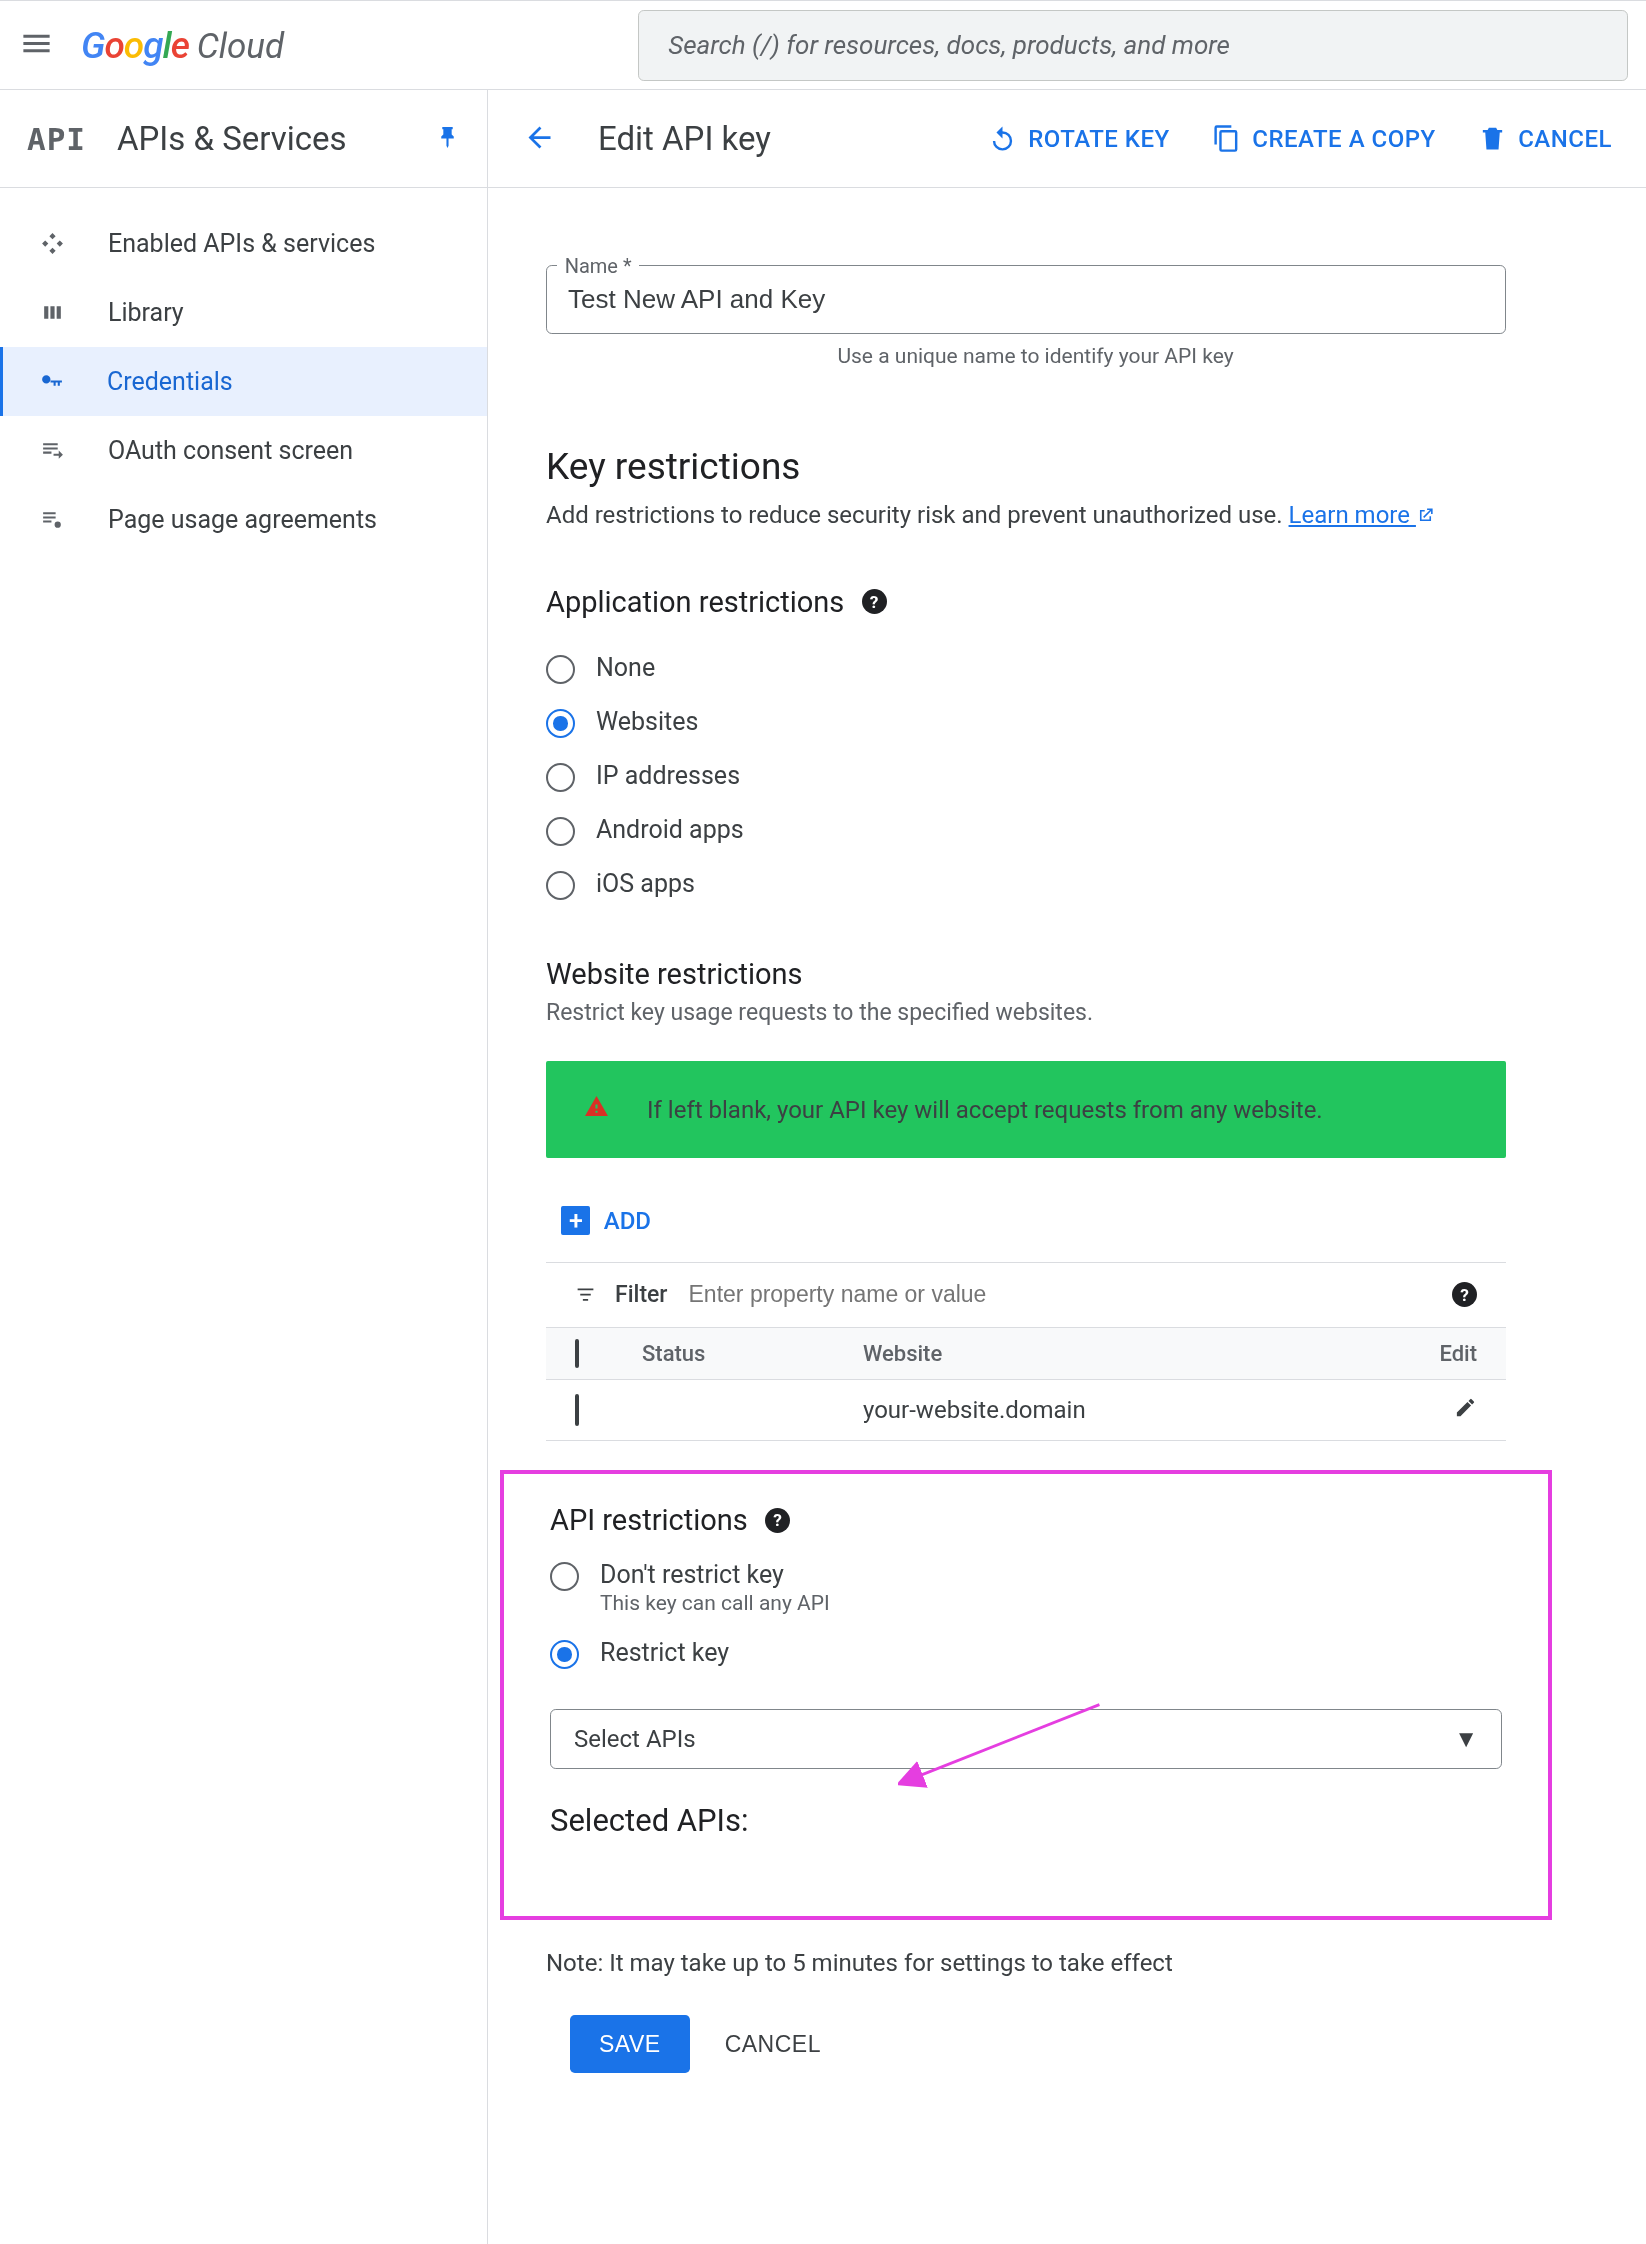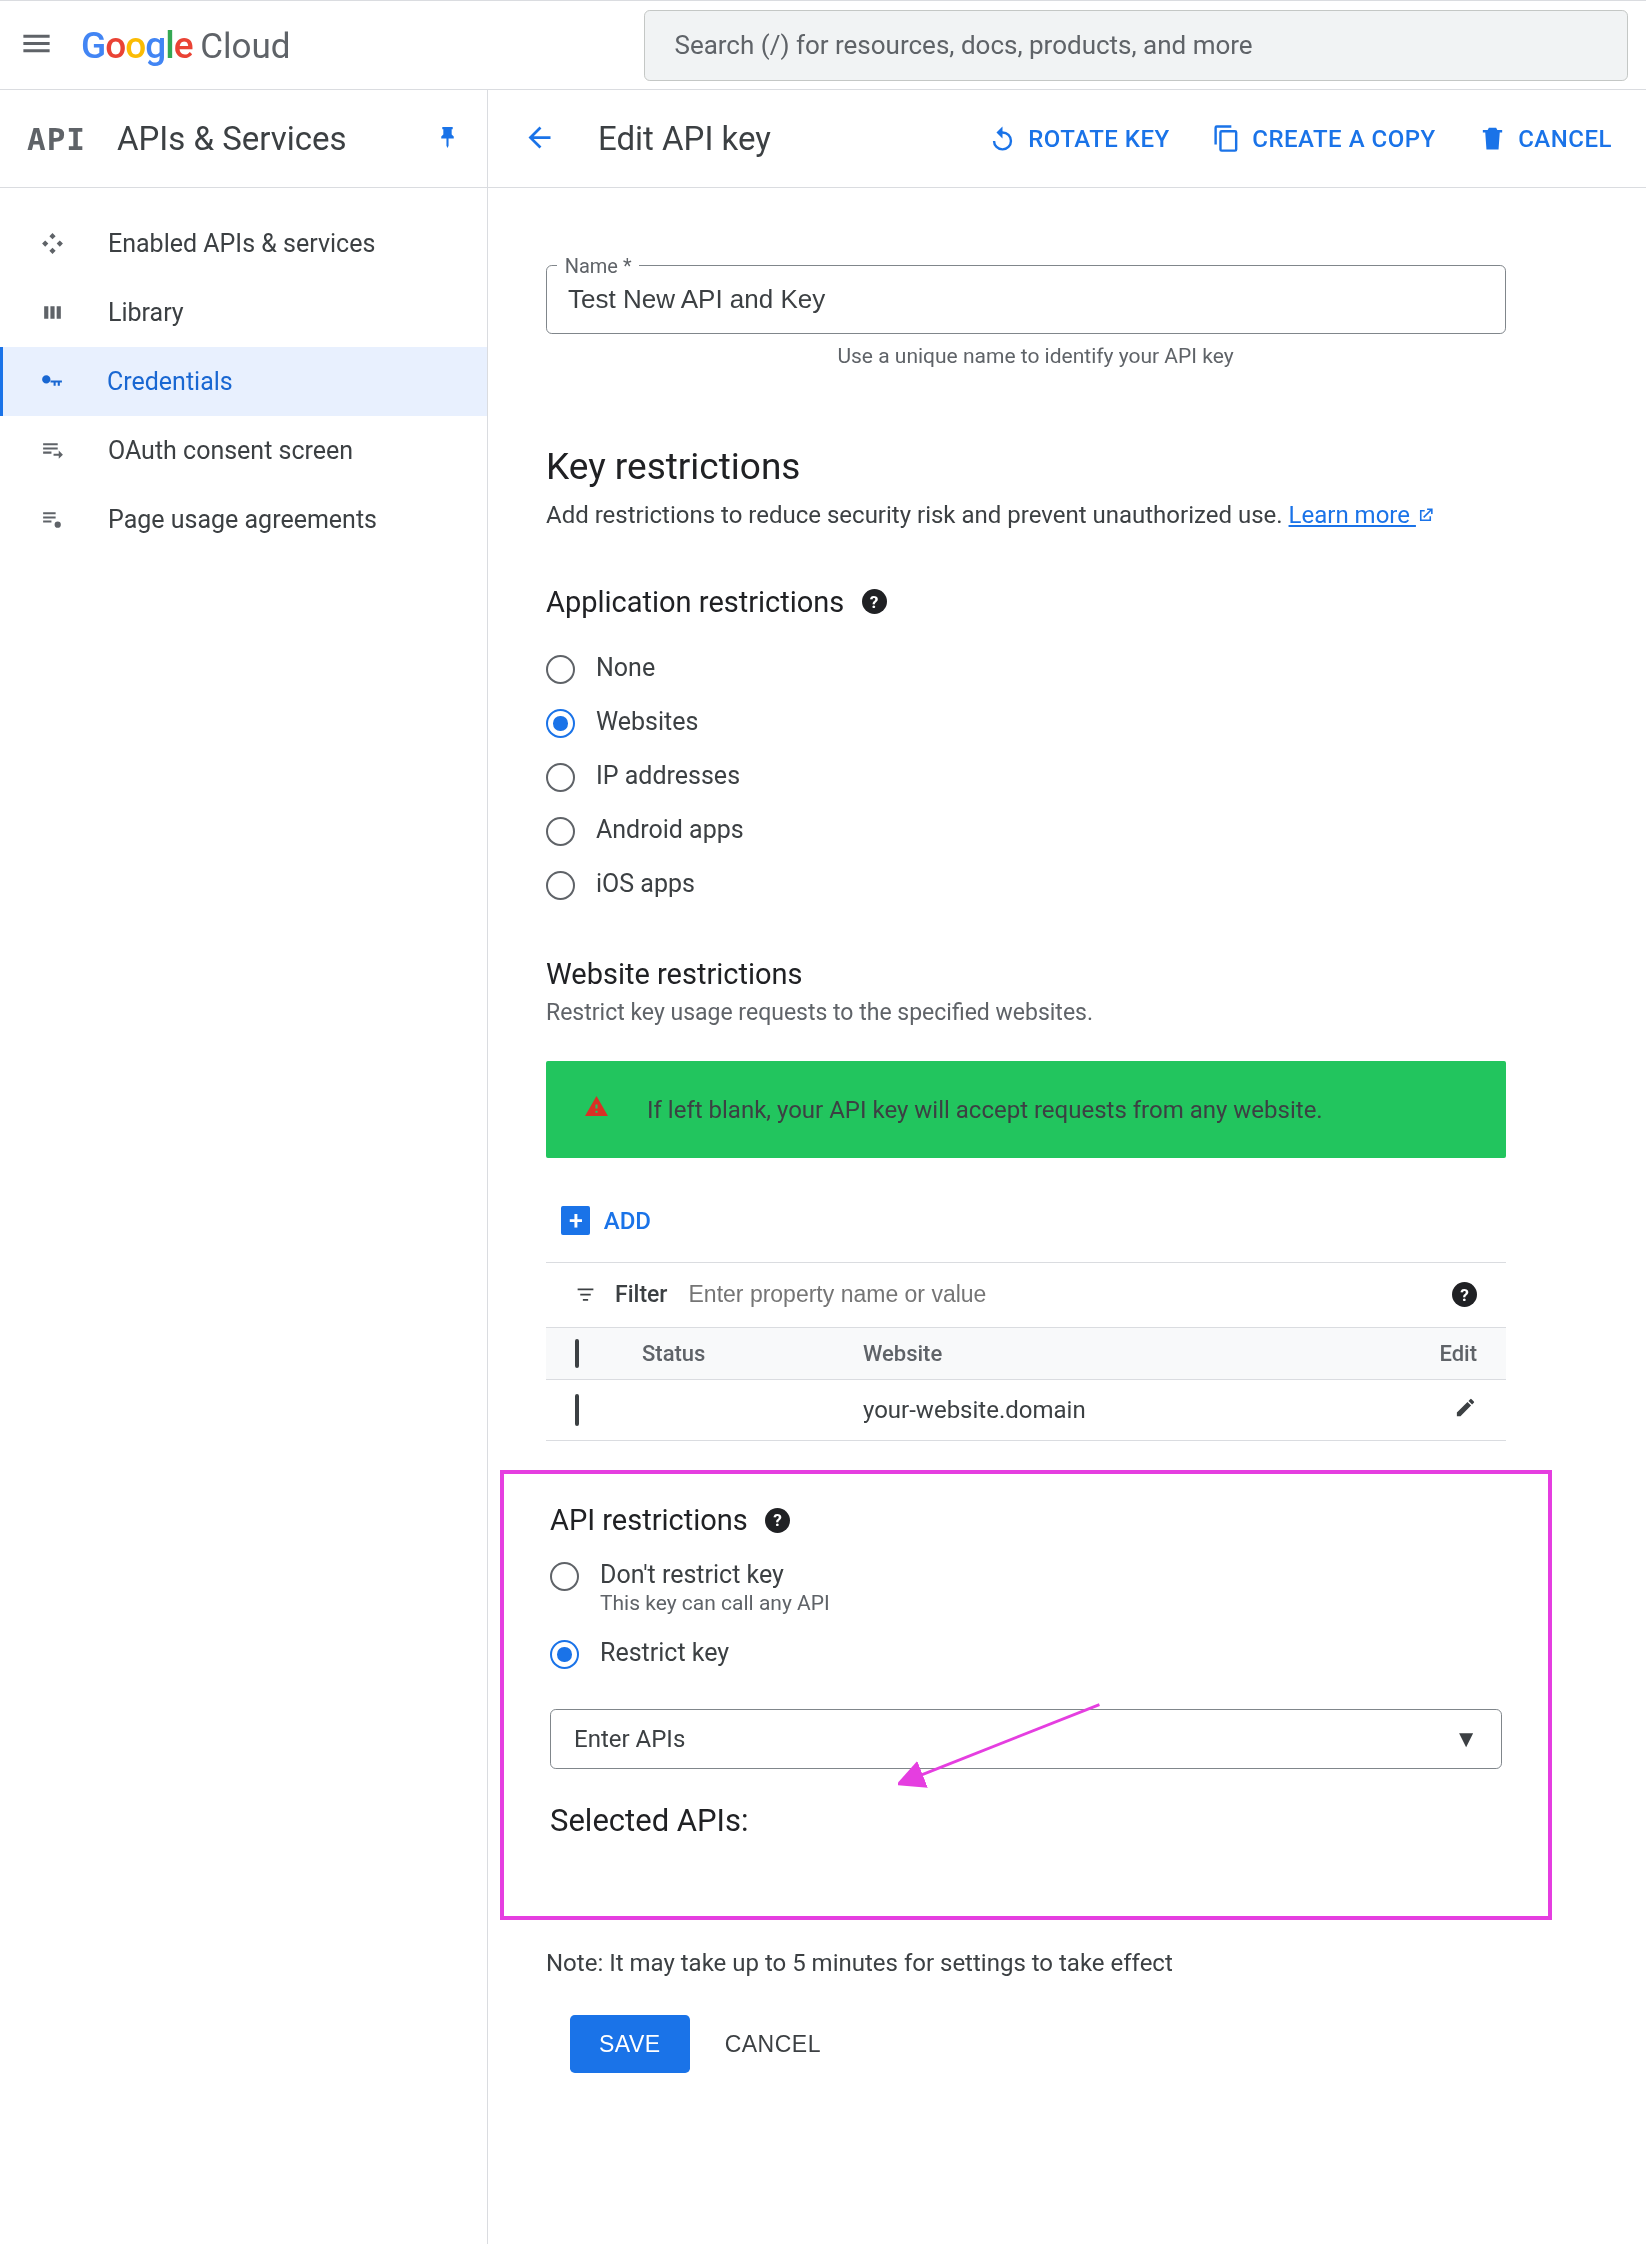--- a/index.html
+++ b/index.html
@@ -13,20 +13,21 @@
   }
   
   .topbar {
     display: flex;
     align-items: center;
     padding: 0 19px;
     height: 90px;
     border-top: 1.9px solid #dadce0;
     border-bottom: 1px solid #dadce0;
     gap: 27px;
+    font-style: italic;
   }
   .hamburger svg { width: 35px; height: 35px; }
   .logo { display: flex; align-items: baseline; gap: 7.7px; }
   .logo-google { font-size: 37px; font-weight: 500; letter-spacing: -1px; }
   .gb { color:#4285f4; } .gr { color:#ea4335; } .gy { color:#fbbc04; } .gg { color:#34a853; }
   .logo-cloud { font-size: 35px; color:#5f6368; font-weight: 400; }
   .search {
     flex: 1;
     margin-left: 327px;
     height: 71px;
@@ -371,21 +372,21 @@
               <span class="radio-label">Don't restrict key</span>
               <span class="radio-sub">This key can call any API</span>
             </span>
           </div>
           <div class="radio-row">
             <span class="radio checked"></span>
             <span class="radio-label">Restrict key</span>
           </div>
         </div>
         <div class="select">
-          <span>Enter APIs</span>
+          <span>Select APIs</span>
           <span>▼</span>
         </div>
         <h3 class="selected">Selected APIs:</h3>
       </div>
 
       <div class="note">Note: It may take up to 5 minutes for settings to take effect</div>
       <div class="btns">
         <button class="save">SAVE</button>
         <button class="cancel">CANCEL</button>
       </div>

